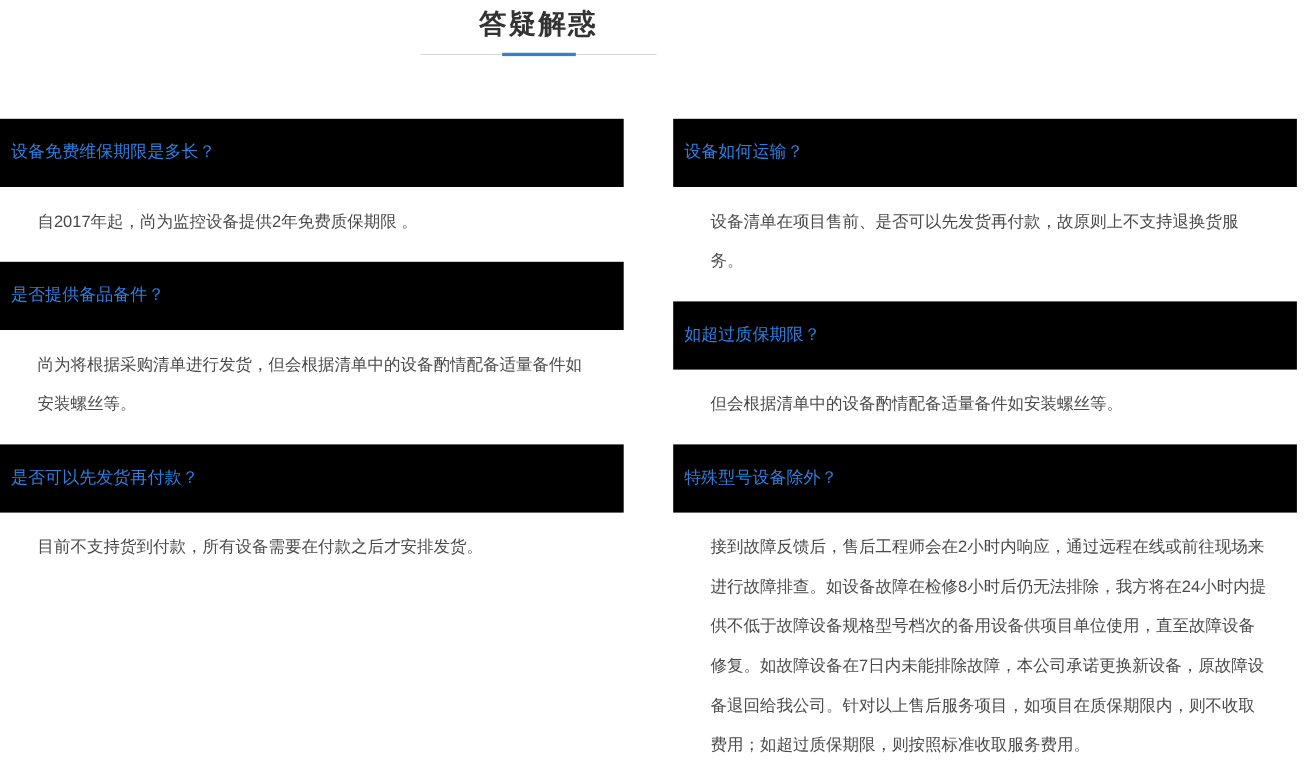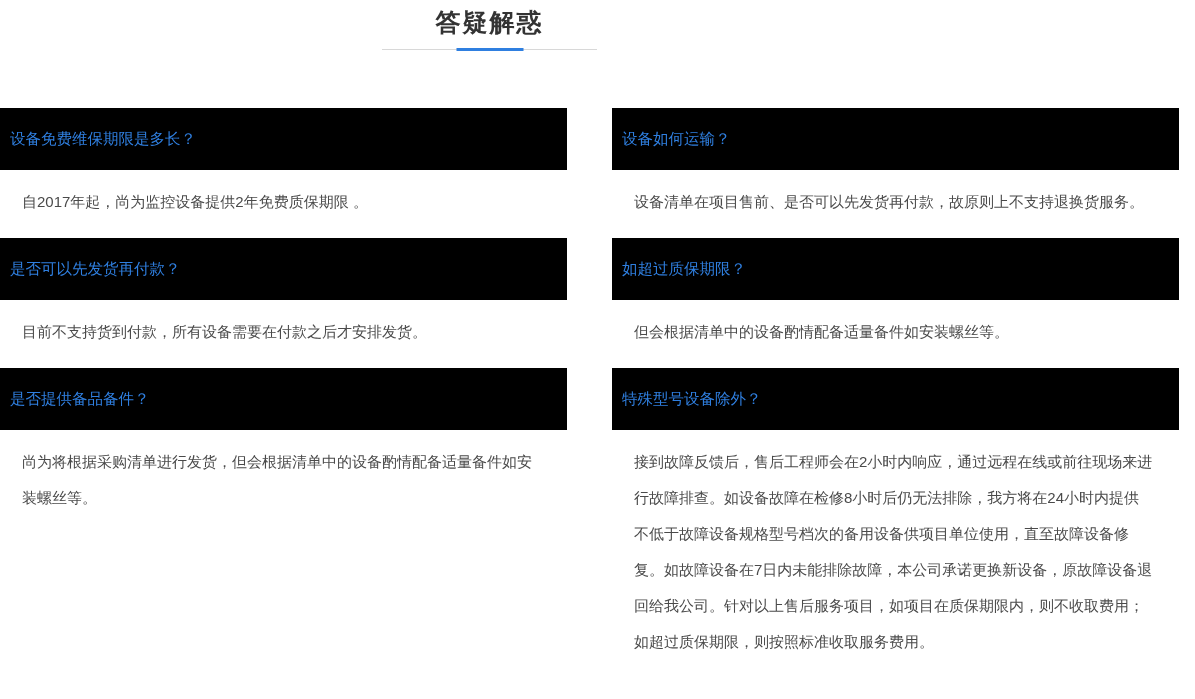--- a/index.html
+++ b/index.html
@@ -73,21 +73,21 @@
     color: #2f7fe0;
     font-size: 15.5px;
     line-height: 24px;
     padding: 19px 26px 19px 10px;
     box-sizing: border-box;
   }
   .faq-a {
     color: #4a4a4a;
     font-size: 15px;
     line-height: 36px;
-    padding: 14px 26px 18px 22px;
+    padding: 14px 26px 18px 34px;
     box-sizing: border-box;
   }
   .faq-a.tight { padding-bottom: 8px; }
 </style>
 </head>
 <body>
 
 <div class="page">
 
   <div class="title-block">
@@ -100,27 +100,27 @@
   <div class="columns">
 
     <div class="col col-left">
 
       <div class="faq-item">
         <div class="faq-q">设备免费维保期限是多长？</div>
         <div class="faq-a">自2017年起，尚为监控设备提供2年免费质保期限 。</div>
       </div>
 
       <div class="faq-item">
-        <div class="faq-q">是否可以先发货再付款？</div>
-        <div class="faq-a">目前不支持货到付款，所有设备需要在付款之后才安排发货。</div>
+        <div class="faq-q">是否提供备品备件？</div>
+        <div class="faq-a">尚为将根据采购清单进行发货，但会根据清单中的设备酌情配备适量备件如安装螺丝等。</div>
       </div>
 
       <div class="faq-item">
-        <div class="faq-q">是否提供备品备件？</div>
-        <div class="faq-a">尚为将根据采购清单进行发货，但会根据清单中的设备酌情配备适量备件如安装螺丝等。</div>
+        <div class="faq-q">是否可以先发货再付款？</div>
+        <div class="faq-a">目前不支持货到付款，所有设备需要在付款之后才安排发货。</div>
       </div>
 
       <div class="faq-item">
       </div>
 
     </div>
 
     <div class="col col-right">
 
       <div class="faq-item">

